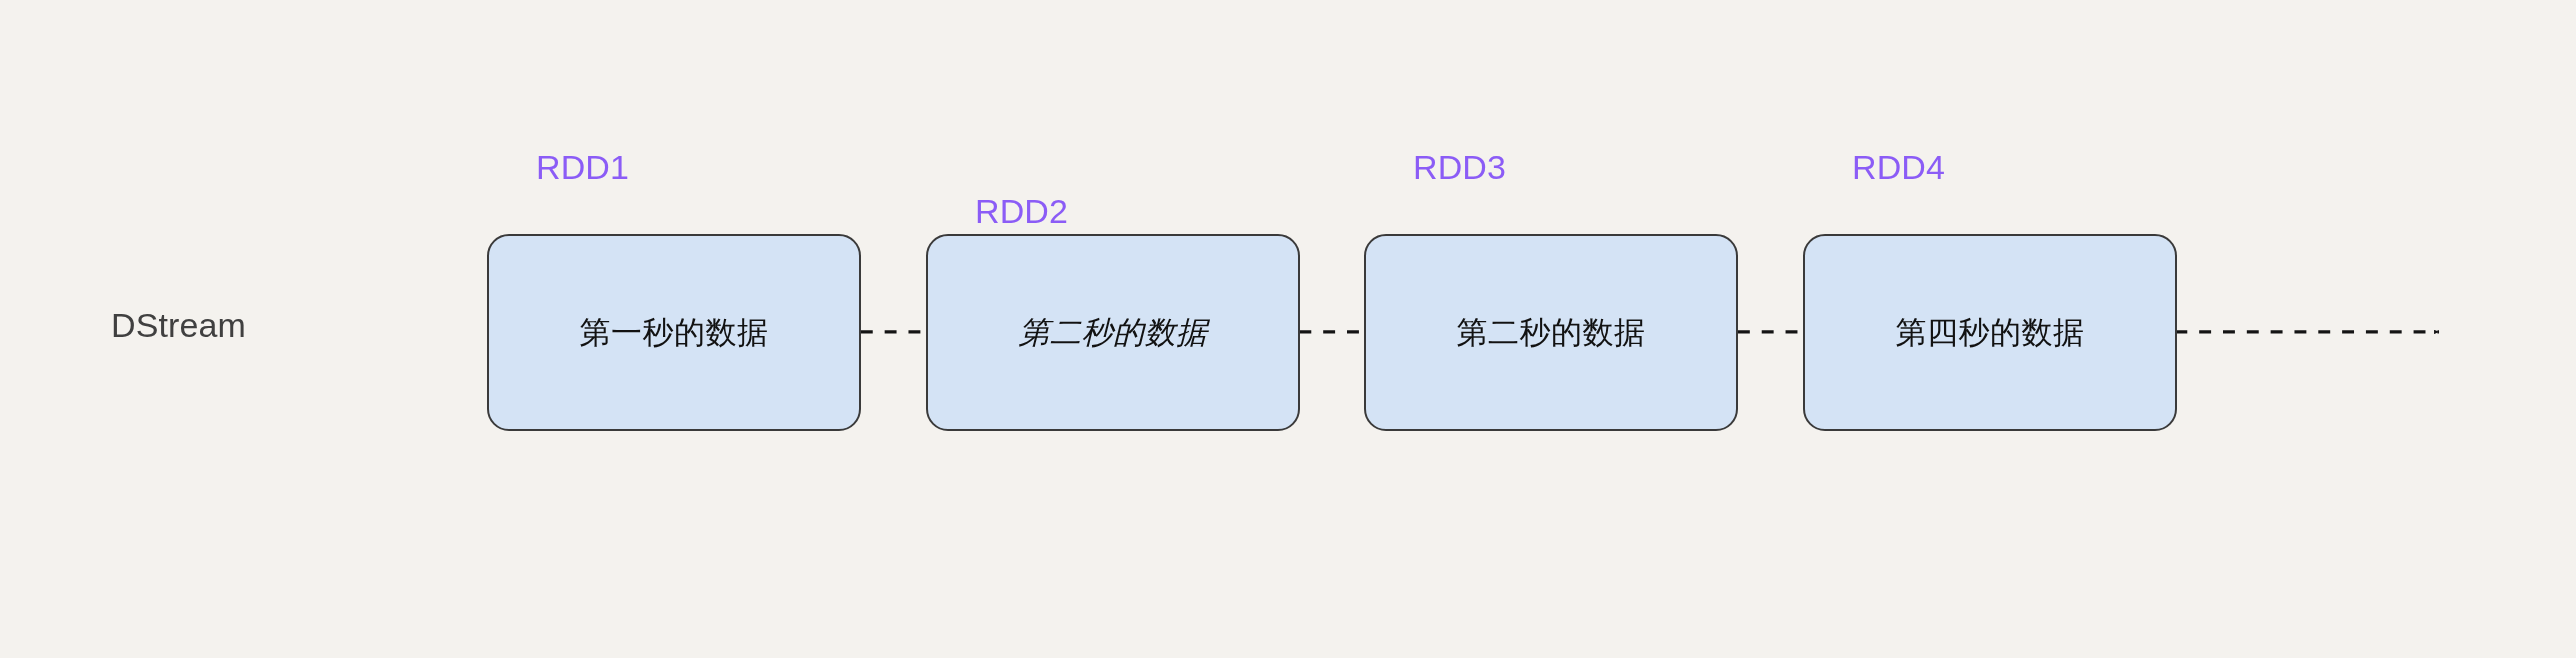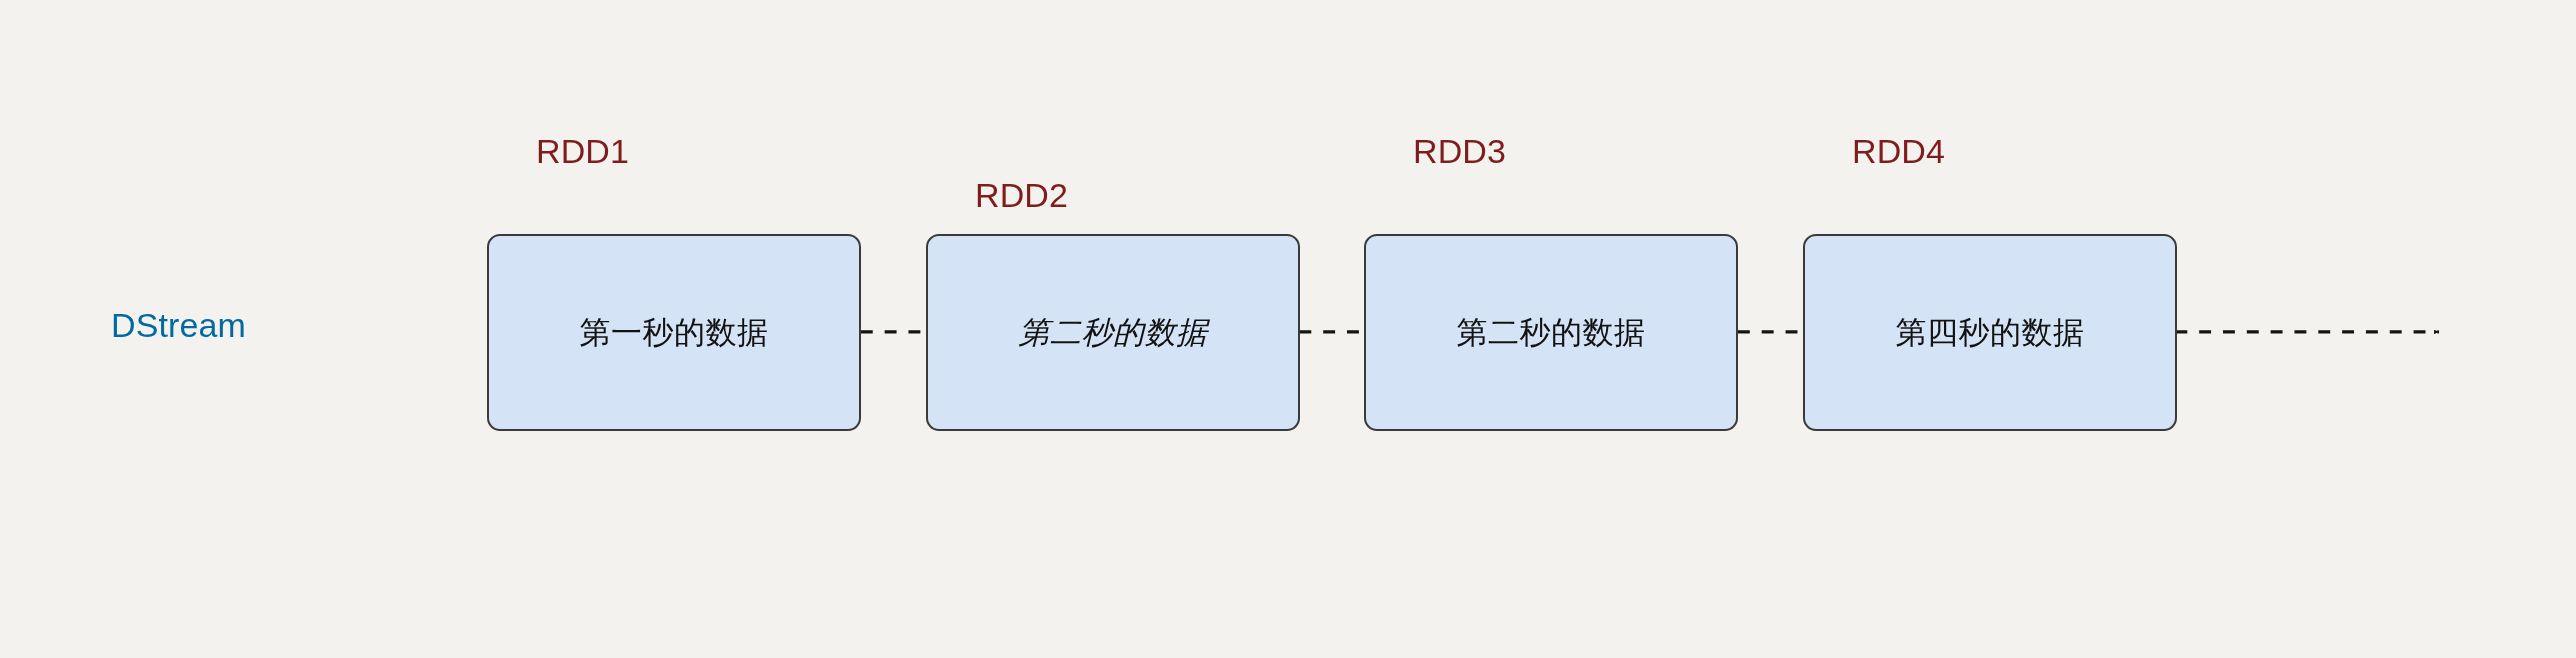--- a/index.html
+++ b/index.html
@@ -21,46 +21,46 @@
     background: #f4f2ee;
   }
 
   
   .stream-label {
     position: absolute;
     left: 111px;
     top: 306px;
     font-size: 34px;
     line-height: 38px;
-    color: #0369a1;
+    color: #404040;
     white-space: nowrap;
     letter-spacing: 0.1px;
   }
 
   
   .rdd-caption {
     position: absolute;
-    top: 132px;
+    top: 148px;
     font-size: 34px;
     line-height: 39px;
-    color: #7f1d1d;
+    color: #8b5cf6;
     white-space: nowrap;
     letter-spacing: 0.1px;
   }
 
   
   .rdd-box {
     position: absolute;
     top: 234px;
     width: 374px;
     height: 197px;
     box-sizing: border-box;
     background: #d4e3f5;
     border: 2.7px solid #3a3a3a;
-    border-radius: 13px;
+    border-radius: 22px;
     display: flex;
     align-items: center;
     justify-content: center;
   }
   .rdd-box-text {
     font-size: 31px;
     line-height: 36px;
     color: #121212;
     white-space: nowrap;
     letter-spacing: 0.5px;

